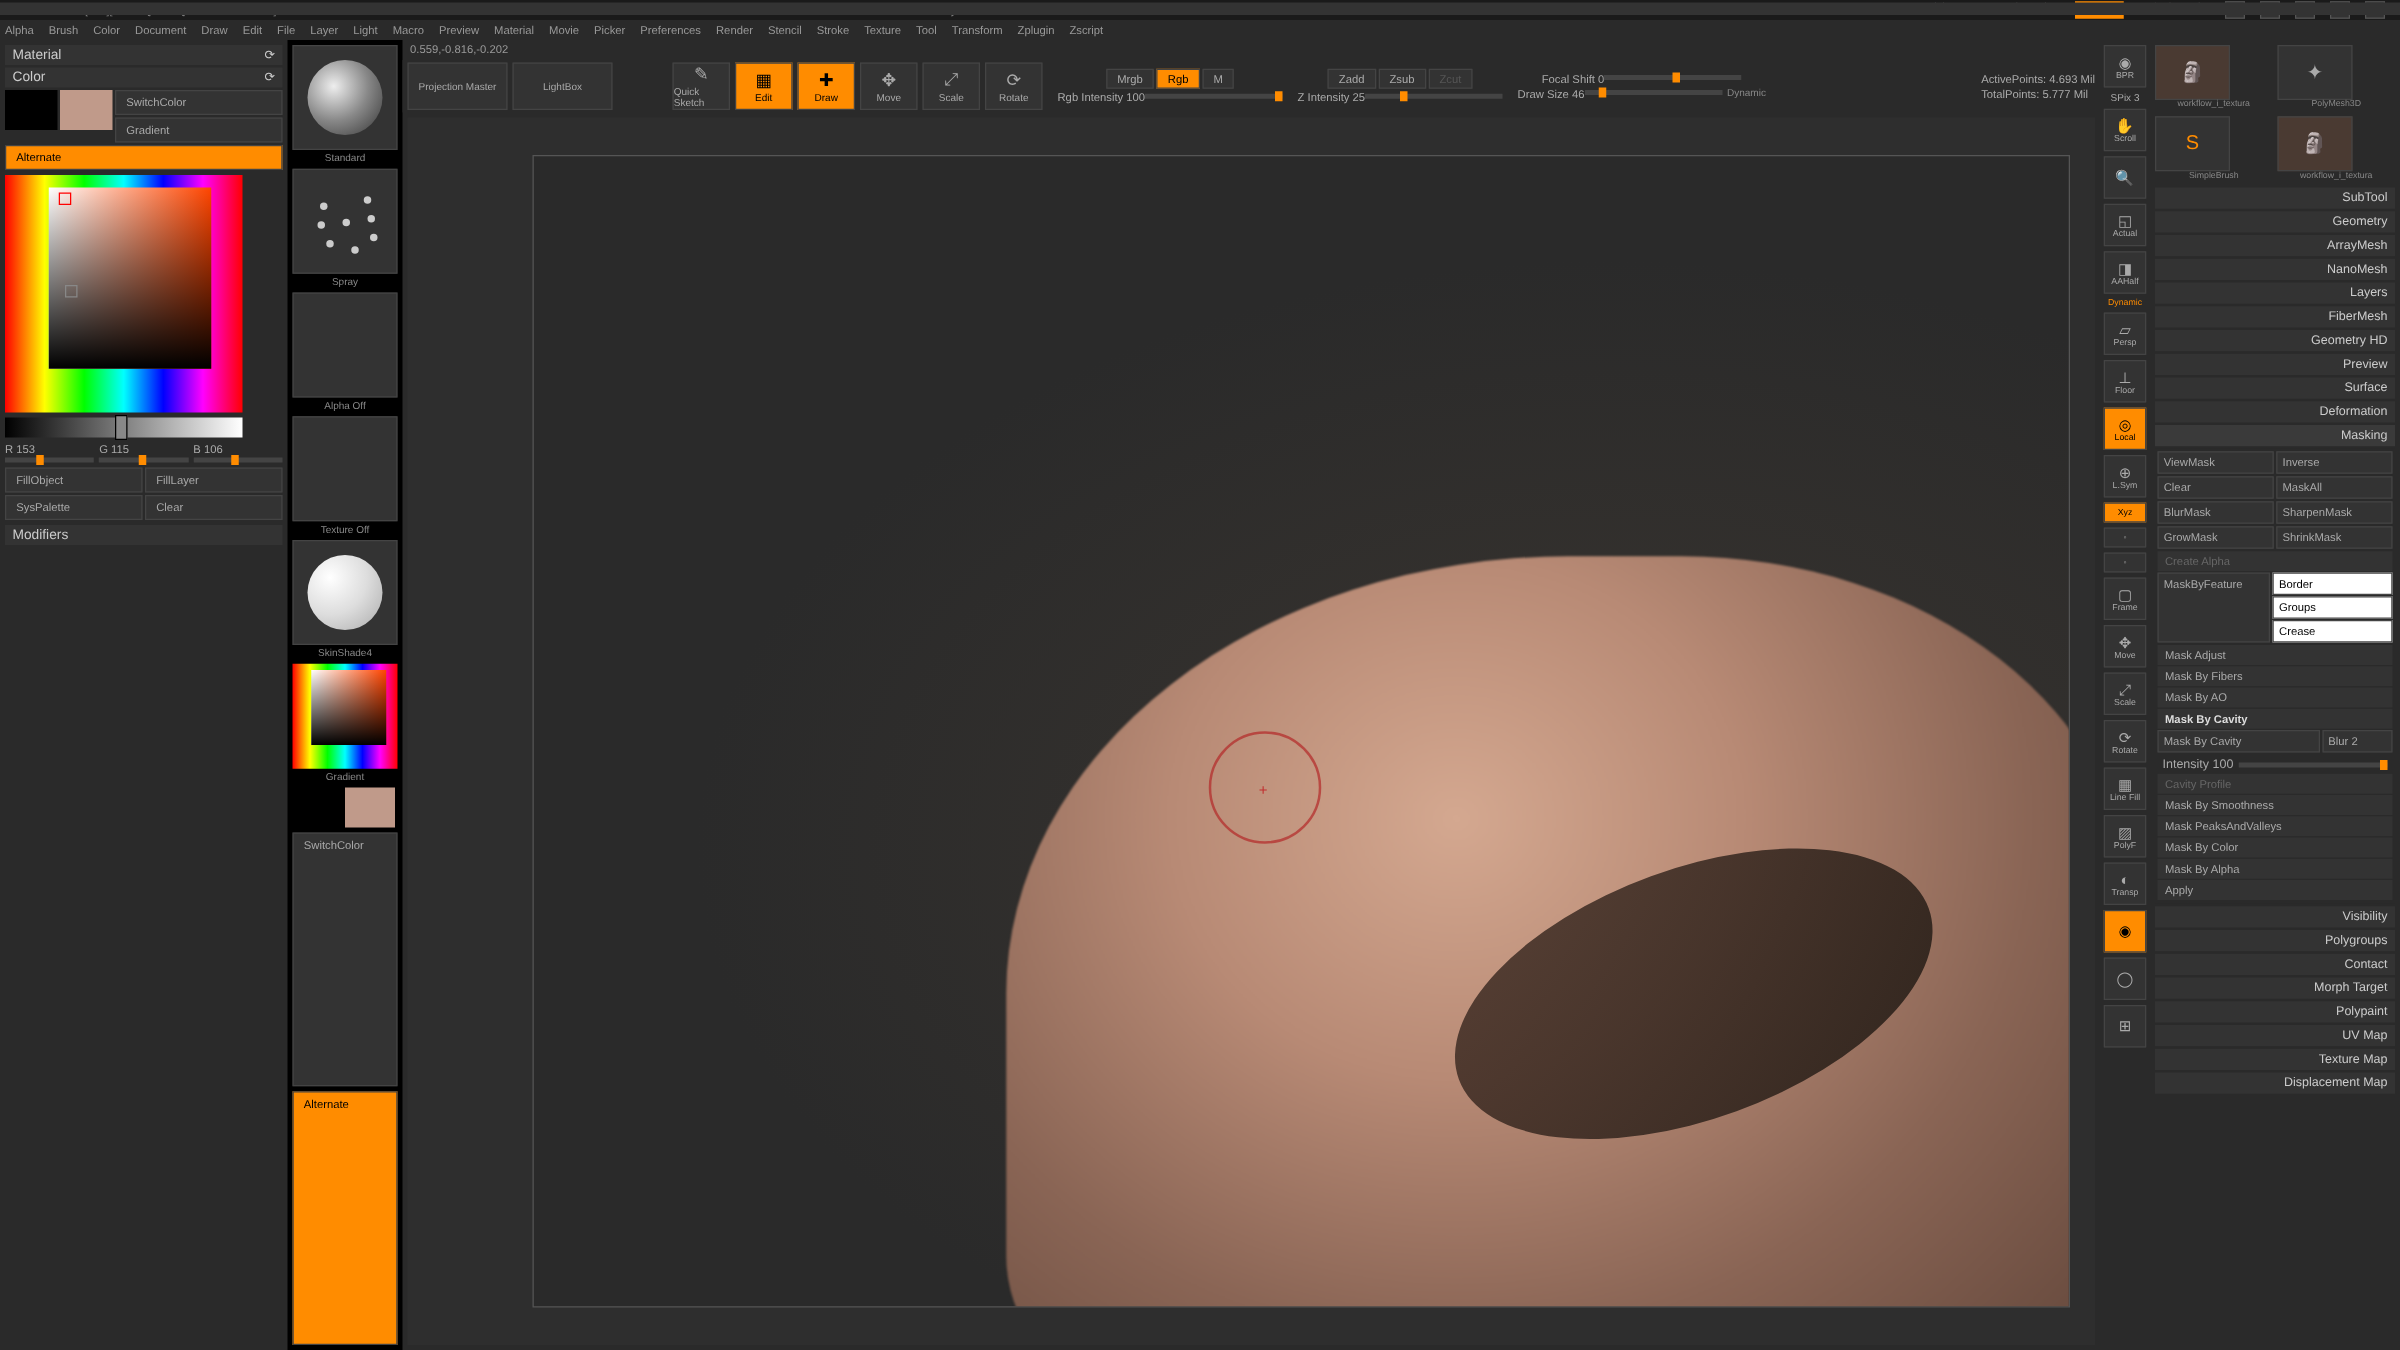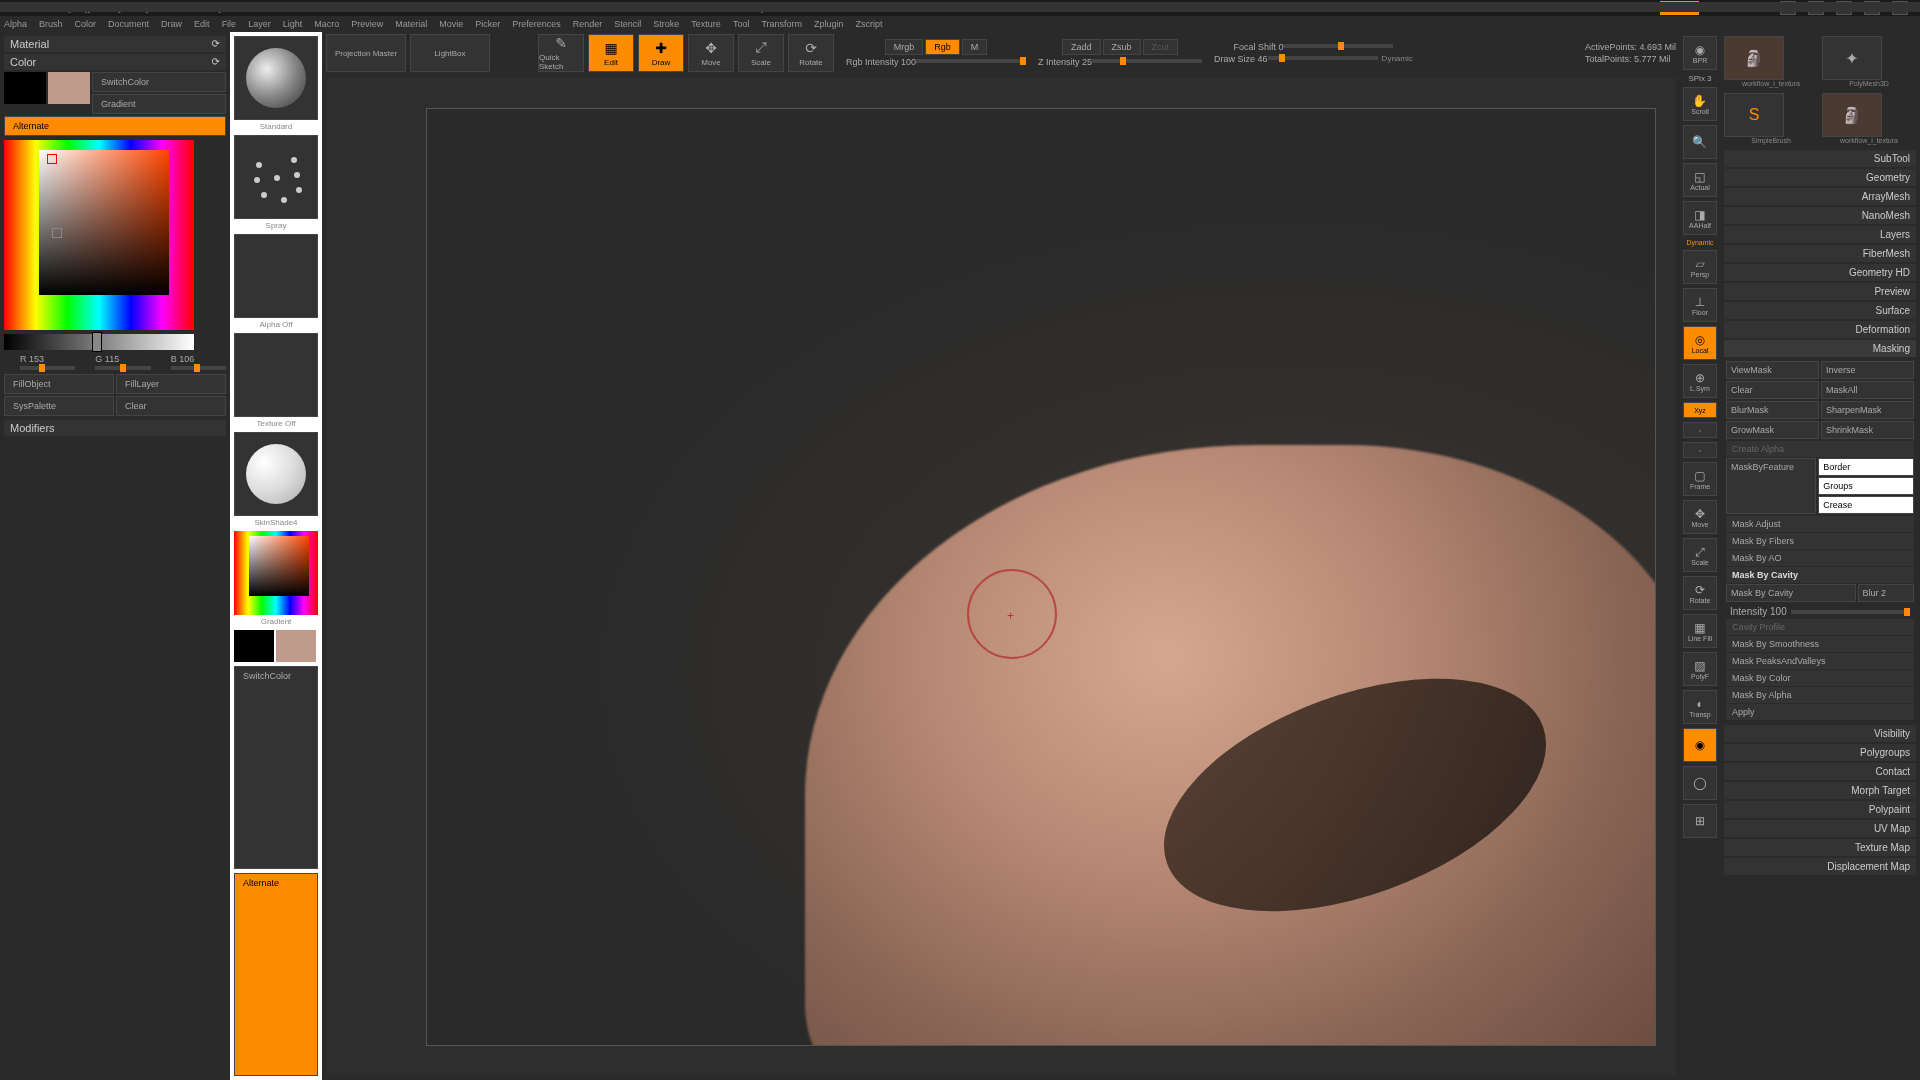--- a/index.html
+++ b/index.html
@@ -28,28 +28,28 @@
 .pill-btn.orange { background: #ff8c00; color: #000; }
 
 .color-picker { width: 190px; height: 190px; margin: 4px 0; position: relative; background: linear-gradient(to right, red, yellow, lime, cyan, blue, magenta, red); }
 .color-picker-inner { position: absolute; left: 35px; top: 10px; width: 130px; height: 145px; background: linear-gradient(to bottom, rgba(0,0,0,0), #000), linear-gradient(to right, #fff, #ff4500); }
 .color-marker { position: absolute; width: 10px; height: 10px; border: 1px solid #000; }
 
 .gray-slider { width: 190px; height: 16px; background: linear-gradient(to right, #000, #fff); margin: 4px 0; position: relative; }
 .gray-slider .handle { position: absolute; left: 88px; top: -2px; width: 10px; height: 20px; background: #888; border: 1px solid #000; }
 
 .rgb-row { display: flex; gap: 4px; margin: 4px 0; }
-.rgb-item { flex: 1; font-size: 9px; margin-left: 16px; }
+.rgb-item { flex: 1; font-size: 9px; }
 .rgb-item .slider { width: 100%; height: 4px; background: #444; margin-top: 2px; position: relative; }
 .rgb-item .slider .tick { position: absolute; width: 6px; height: 8px; background: #ff8c00; top: -2px; }
 
 .btn-grid { display: flex; flex-wrap: wrap; gap: 2px; }
 .btn-grid .pill-btn { flex: 0 0 calc(50% - 1px); }
 
-.second-col { width: 92px; background: #ffffff; padding: 4px; display: flex; flex-direction: column; gap: 4px; }
+.second-col { width: 92px; background: #000000; padding: 4px; display: flex; flex-direction: column; gap: 4px; }
 .thumb { width: 84px; height: 84px; background: #333; border: 1px solid #444; display: flex; align-items: center; justify-content: center; position: relative; }
 .thumb-label { font-size: 8px; text-align: center; color: #888; margin-top: 2px; }
 .brush-sphere { width: 60px; height: 60px; border-radius: 50%; background: radial-gradient(circle at 35% 35%, #eee, #888, #333); }
 .brush-dots { width: 60px; height: 60px; position: relative; }
 .brush-dots span { position: absolute; width: 6px; height: 6px; background: #ccc; border-radius: 50%; }
 .material-sphere { width: 60px; height: 60px; border-radius: 50%; background: radial-gradient(circle at 30% 30%, #fff, #ddd, #aaa); }
 .small-picker { width: 84px; height: 84px; background: linear-gradient(to right, red, yellow, lime, cyan, blue, magenta, red); position: relative; }
 .small-picker-inner { position: absolute; left: 15px; top: 5px; width: 60px; height: 60px; background: linear-gradient(to bottom, rgba(0,0,0,0), #000), linear-gradient(to right, #fff, #ff4500); }
 .small-swatch-row { display: flex; gap: 2px; }
 .small-swatch { width: 40px; height: 32px; }
@@ -251,20 +251,21 @@
     </div>
     <div class="small-swatch-row">
       <div class="small-swatch" style="background:#000"></div>
       <div class="small-swatch" style="background:#c09a8a"></div>
     </div>
     <div class="pill-btn">SwitchColor</div>
     <div class="pill-btn orange">Alternate</div>
   </div>
 
   <div class="center-area">
+    <div class="status-line">0.559,-0.816,-0.202</div>
     <div class="toolbar">
       <div class="tool-btn wide">Projection Master</div>
       <div class="tool-btn wide">LightBox</div>
       <div style="width:40px"></div>
       <div class="tool-btn">
           <span class="ico">✎</span>
           <span>Quick Sketch</span>
         </div>
       <div class="tool-btn orange">
           <span class="ico">▦</span>

